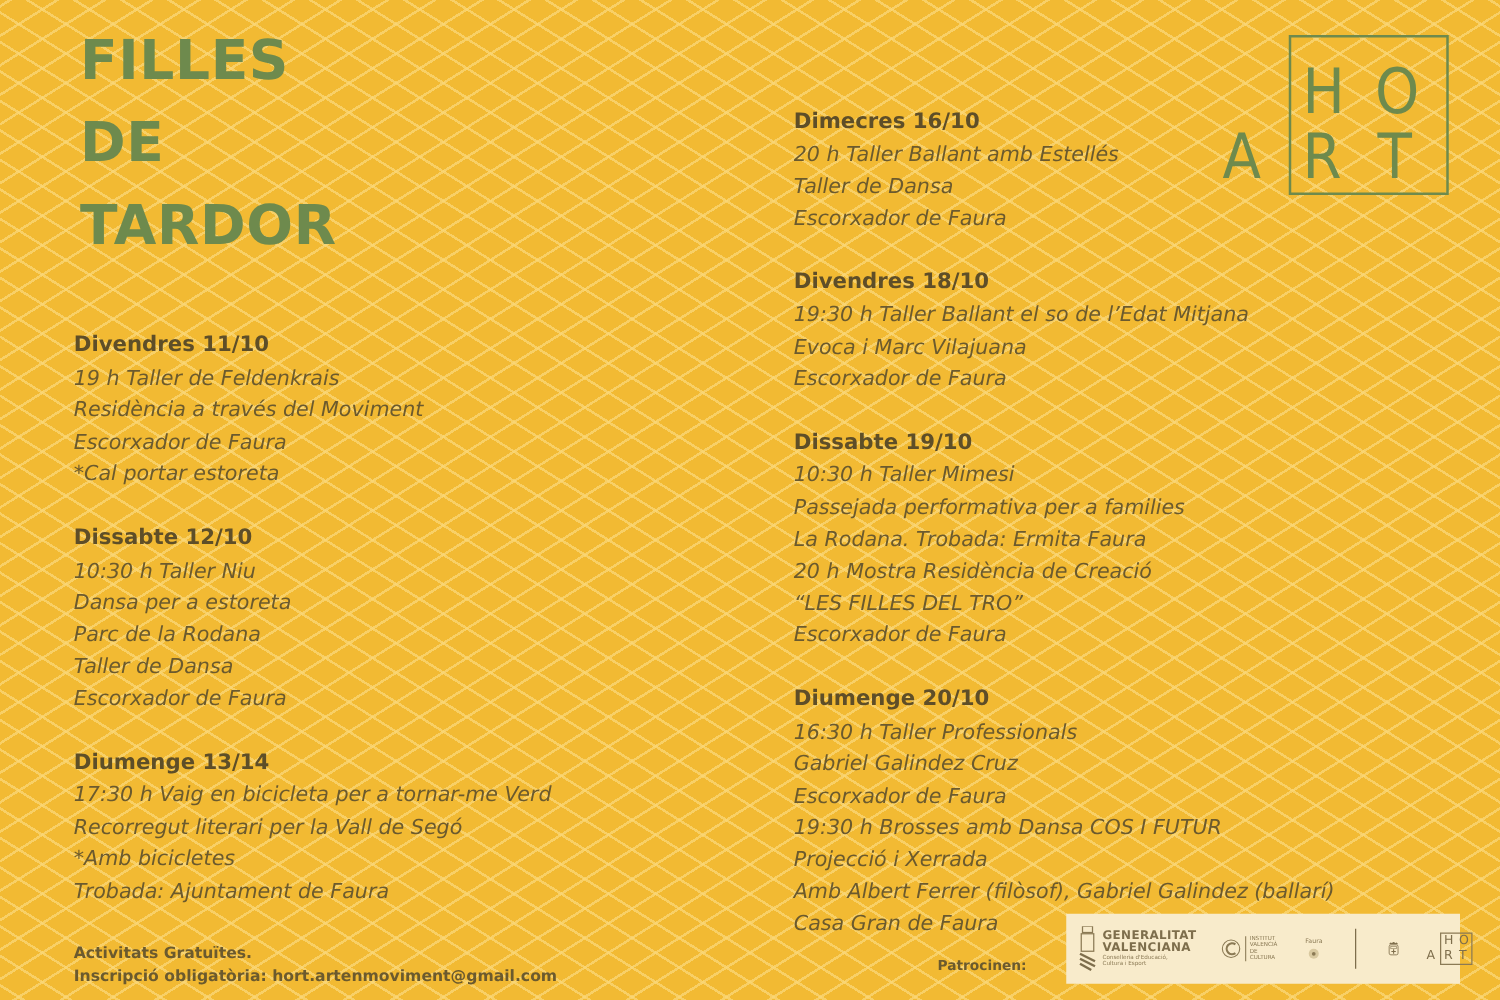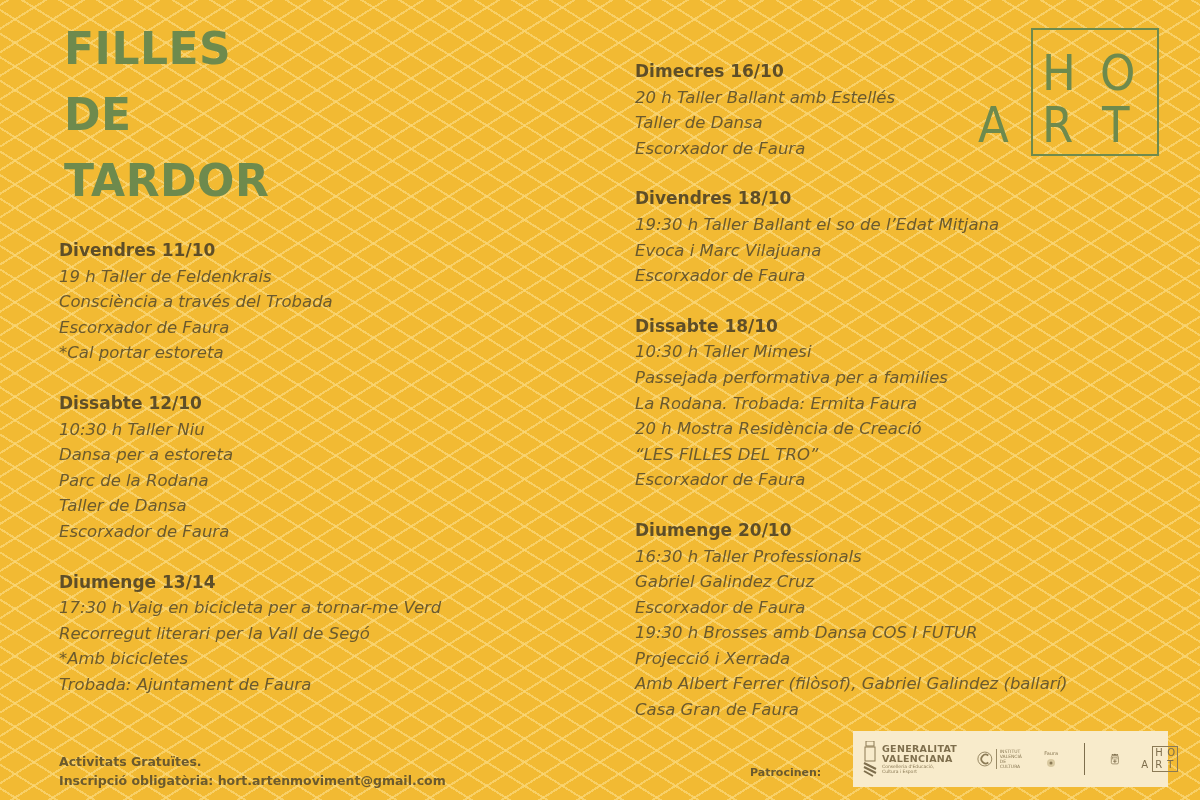--- a/index.html
+++ b/index.html
@@ -59,20 +59,21 @@
       color: #6B5A2E;
     }
     .col-left { left: 59px; top: 238px; width: 520px; }
     .col-right { left: 635px; top: 59px; width: 520px; }
 
     .day { margin-bottom: 25px; }
     .day-title {
       font-weight: bold;
       font-size: 17px;
       color: #5E4E28;
+      margin-top: 26px;
     }
     .day-line { white-space: nowrap; font-style: italic; }
 
     .footer-note {
       position: absolute;
       left: 59px;
       top: 752px;
       font-size: 12.5px;
       line-height: 19px;
       font-weight: bold;
@@ -126,21 +127,21 @@
   <span class="logo-letter" style="left:124px; top:20px;">O</span>
   <span class="logo-letter" style="left:2px; top:72px;">A</span>
   <span class="logo-letter" style="left:66px; top:72px;">R</span>
   <span class="logo-letter" style="left:126px; top:72px;">T</span>
 </div>
 
 <div class="col col-left">
   <div class="day">
     <div class="day-title">Divendres 11/10</div>
     <div class="day-line">19 h Taller de Feldenkrais</div>
-    <div class="day-line">Consciència a través del Trobada</div>
+    <div class="day-line">Residència a través del Moviment</div>
     <div class="day-line">Escorxador de Faura</div>
     <div class="day-line">*Cal portar estoreta</div>
   </div>
   <div class="day">
     <div class="day-title">Dissabte 12/10</div>
     <div class="day-line">10:30 h Taller Niu</div>
     <div class="day-line">Dansa per a estoreta</div>
     <div class="day-line">Parc de la Rodana</div>
     <div class="day-line">Taller de Dansa</div>
     <div class="day-line">Escorxador de Faura</div>
@@ -161,21 +162,21 @@
     <div class="day-line">Taller de Dansa</div>
     <div class="day-line">Escorxador de Faura</div>
   </div>
   <div class="day">
     <div class="day-title">Divendres 18/10</div>
     <div class="day-line">19:30 h Taller Ballant el so de l’Edat Mitjana</div>
     <div class="day-line">Evoca i Marc Vilajuana</div>
     <div class="day-line">Escorxador de Faura</div>
   </div>
   <div class="day">
-    <div class="day-title">Dissabte 18/10</div>
+    <div class="day-title">Dissabte 19/10</div>
     <div class="day-line">10:30 h Taller Mimesi</div>
     <div class="day-line">Passejada performativa per a families</div>
     <div class="day-line">La Rodana. Trobada: Ermita Faura</div>
     <div class="day-line">20 h Mostra Residència de Creació</div>
     <div class="day-line">“LES FILLES DEL TRO”</div>
     <div class="day-line">Escorxador de Faura</div>
   </div>
   <div class="day">
     <div class="day-title">Diumenge 20/10</div>
     <div class="day-line">16:30 h Taller Professionals</div>

